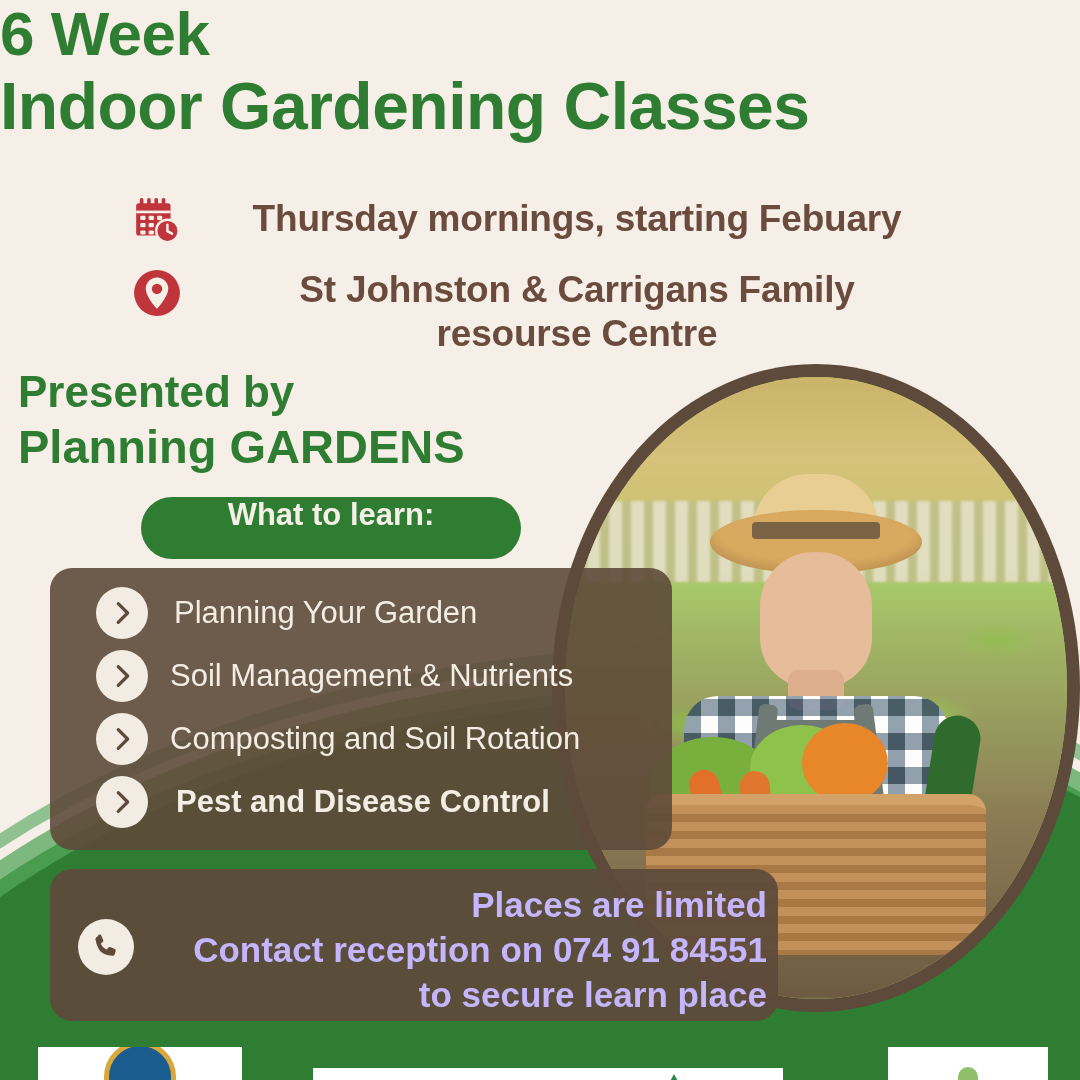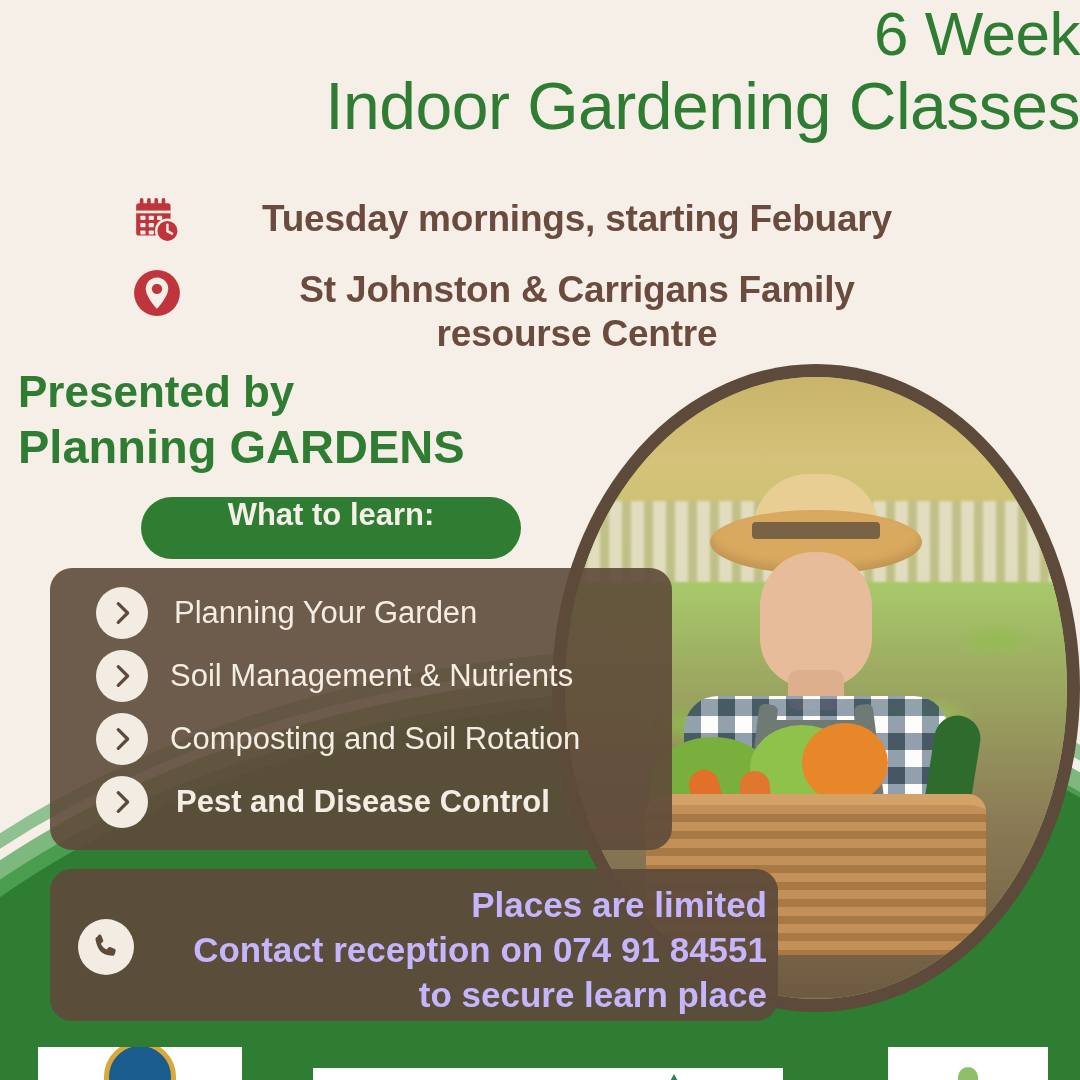--- a/index.html
+++ b/index.html
@@ -67,23 +67,23 @@
     height: 72px;
     background: #2E7D32;
   }
 
   
   .headline {
     position: absolute;
     left: 0;
     top: 2px;
     width: 1080px;
-    text-align: right;
+    text-align: left;
     color: #2F7D33;
-    font-weight: 400;
+    font-weight: 700;
     line-height: 1.02;
     letter-spacing: -0.5px;
   }
   .headline .line1 { display: block; font-size: 62px; }
   .headline .line2 { display: block; font-size: 66px; margin-top: 8px; }
 
   
   .info-block {
     position: absolute;
     left: 126px;
@@ -401,21 +401,21 @@
             <rect x="8" y="26" width="5" height="4" rx="1"></rect>
             <rect x="16" y="26" width="5" height="4" rx="1"></rect>
             <rect x="8" y="33" width="5" height="4" rx="1"></rect>
             <rect x="16" y="33" width="5" height="4" rx="1"></rect>
           </g>
           <circle cx="34" cy="33.5" r="12" fill="#F5EFE7"></circle>
           <circle cx="34" cy="33.5" r="9.6" fill="#C0343C"></circle>
           <path d="M34 27.5 L34 33.8 L38.4 36.2" stroke="#F5EFE7" stroke-width="2.4" fill="none" stroke-linecap="round"></path>
         </svg>
       </div>
-      <div class="info-text">Tuesday mornings, starting Febuary</div>
+      <div class="info-text">Thursday mornings, starting Febuary</div>
     </div>
 
     <div class="info-row place">
       <div class="info-icon">
         <svg width="50" height="50" viewBox="0 0 48 48" aria-hidden="true">
           <circle cx="24" cy="24" r="22" fill="#C0343C"></circle>
           <path d="M24 9c-6 0-10.8 4.8-10.8 10.8 0 7.9 10.8 19.4 10.8 19.4s10.8-11.5 10.8-19.4C34.8 13.8 30 9 24 9z" fill="#F5EFE7"></path>
           <circle cx="24" cy="20" r="5" fill="#C0343C"></circle>
         </svg>
       </div>

